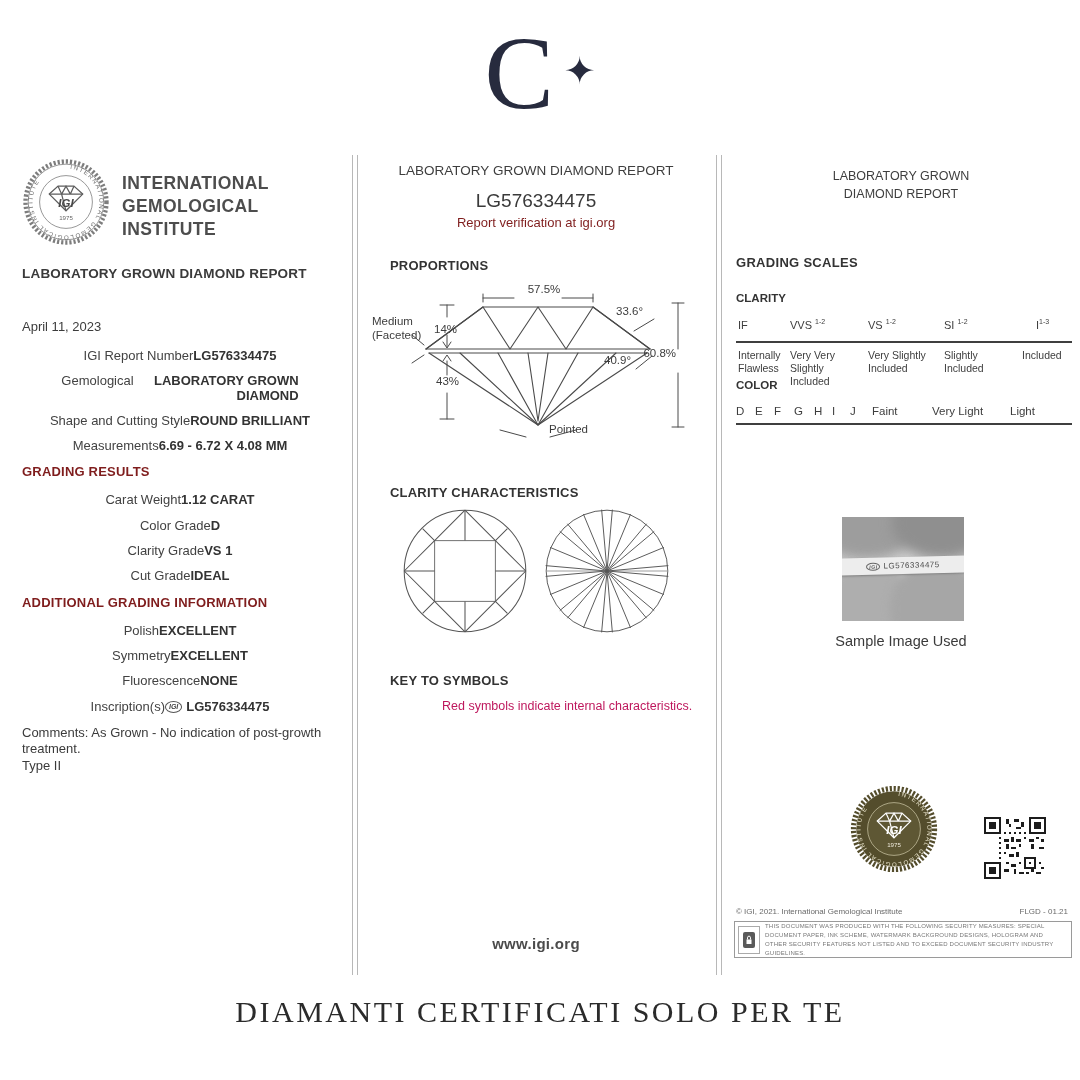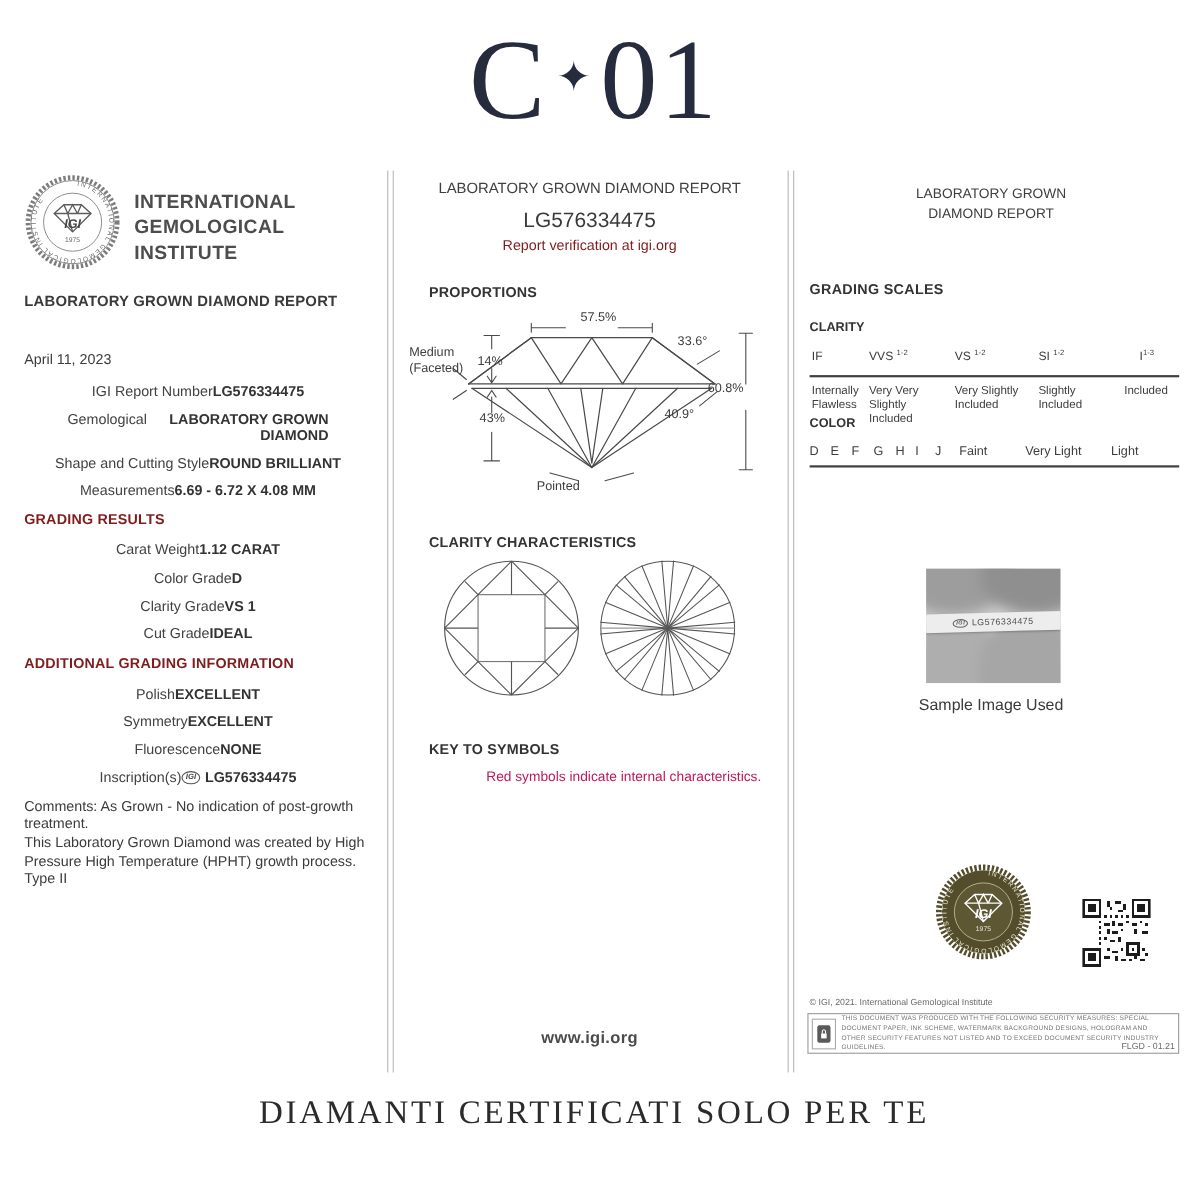--- a/index.html
+++ b/index.html
@@ -69,21 +69,21 @@
   .blob-tr { right:-28px; top:-30px; width:100px; height:72px; background:#8f8f8f; filter:blur(6px); }
   .blob-bl { left:-16px; bottom:-34px; width:86px; height:96px; background:#aeaeae; filter:blur(4px); }
   .blob-br { right:-18px; bottom:-38px; width:92px; height:100px; background:#a6a6a6; filter:blur(4px); }
   .girdle-band { position:absolute; left:-4px; right:-4px; top:40px; height:17px; background:#ededed;
                  transform:rotate(-1.5deg); box-shadow:0 1px 2px rgba(0,0,0,.25);
                  display:flex; align-items:center; justify-content:center; gap:3px;
                  font-size:8px; color:#4e4e4e; letter-spacing:0.5px; }
   .girdle-band .igi-glyph { font-size:5px; padding:0 2px; border-color:#666; color:#555; }
   .sample-cap { position:absolute; top:478px; width:100%; text-align:center; font-size:14.5px; color:#3a3a3a; }
   .rp-copy { position:absolute; top:752px; left:14px; font-size:8px; color:#6a6a6a; }
-  .rp-code { position:absolute; top:792px; right:12px; font-size:8px; color:#6a6a6a;padding-left:17px; }
+  .rp-code { position:absolute; top:752px; right:12px; font-size:8px; color:#6a6a6a;padding-left:17px; }
   .security { position:absolute; top:766px; left:12px; width:338px; height:37px; border:1px solid #9a9a9a;
               display:flex; align-items:center; gap:5px; padding:2px 6px 2px 3px; }
   .sec-icon-box { width:22px; height:28px; border:1px solid #aaa; flex:none;
                   display:flex; align-items:center; justify-content:center; }
   .sec-text { font-size:6px; line-height:1.5; color:#777; letter-spacing:0.2px; }
 
   
   .tagline { position:absolute; top:995px; width:1080px; text-align:center;
              font-family:"Liberation Serif", serif; font-size:30px; letter-spacing:2.5px;
              color:#2b2b2b; }
@@ -91,21 +91,20 @@
   svg { display:block; }
 </style>
 </head>
 <body>
 
 <div class="page">
 
   <header class="brand">
     <span class="brand-main">C</span>
     <span class="brand-star">✦</span>
-    <span class="brand-main">01</span>
   </header>
 
   <div class="cert">
     <div class="vdiv" style="left:352px"></div>
     <div class="vdiv" style="left:357px"></div>
     <div class="vdiv" style="left:716px"></div>
     <div class="vdiv" style="left:721px"></div>
 
     <section class="panel panel-left">
       <div class="igi-head">
@@ -193,21 +192,20 @@
           <span class="lbl">Inscription(s)</span>
           <span class="insc-val">
             <span class="igi-glyph">IGI</span>
             <span>LG576334475</span>
           </span>
         </div>
       </div>
 
       <div class="comments">
         <div>Comments: As Grown - No indication of post-growth treatment.</div>
-        <div>This Laboratory Grown Diamond was created by High Pressure High Temperature (HPHT) growth process.</div>
         <div>Type II</div>
       </div>
     </section>
 
     <section class="panel panel-mid">
       <div class="mp-title">LABORATORY GROWN DIAMOND REPORT</div>
       <div class="mp-number">LG576334475</div>
       <div class="mp-verify">Report verification at igi.org</div>
 
       <div class="mp-h" style="top:103px">PROPORTIONS</div>
@@ -236,23 +234,23 @@
           </g>
         </svg>
         <span class="prop-lbl" style="top:0;left:146px;width:80px;text-align:center">57.5%</span>
         <span class="prop-lbl" style="top:32px;left:14px">
           <span>Medium</span><br>
           <span>(Faceted)</span>
         </span>
         <span class="prop-lbl" style="top:40px;left:76px">14%</span>
         <span class="prop-lbl" style="top:92px;left:78px">43%</span>
         <span class="prop-lbl" style="top:22px;left:258px">33.6°</span>
-        <span class="prop-lbl" style="top:88px;left:246px">40.9°</span>
+        <span class="prop-lbl" style="top:71px;left:246px">40.9°</span>
         <span class="prop-lbl" style="top:64px;left:280px;width:38px;text-align:right">60.8%</span>
-        <span class="prop-lbl" style="top:153px;left:130px;width:100px;text-align:left">Pointed</span>
+        <span class="prop-lbl" style="top:140px;left:130px;width:100px;text-align:right">Pointed</span>
       </div>
 
       <div class="mp-h" style="top:330px">CLARITY CHARACTERISTICS</div>
 
       <div class="plots">
         <svg width="128" height="128" viewBox="0 0 160 160">
           <g stroke="#555" stroke-width="1.3" fill="none">
             <circle cx="80" cy="80" r="76"></circle>
             <rect x="42" y="42" width="76" height="76" stroke="#777"></rect>
             <path d="M42,42 L27,27 M118,42 L133,27 M42,118 L27,133 M118,118 L133,133"></path>

